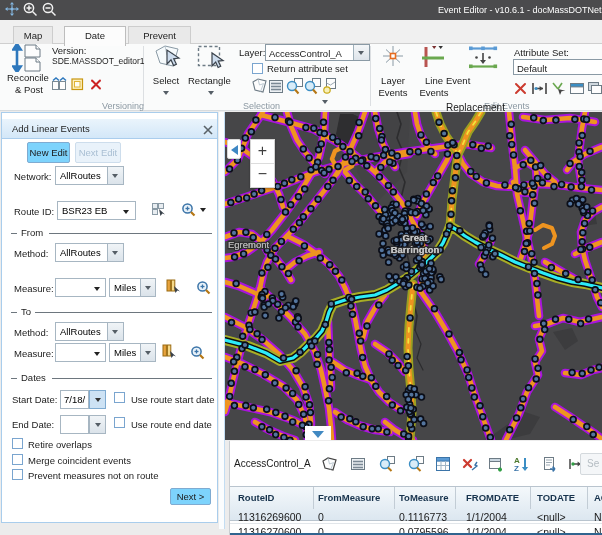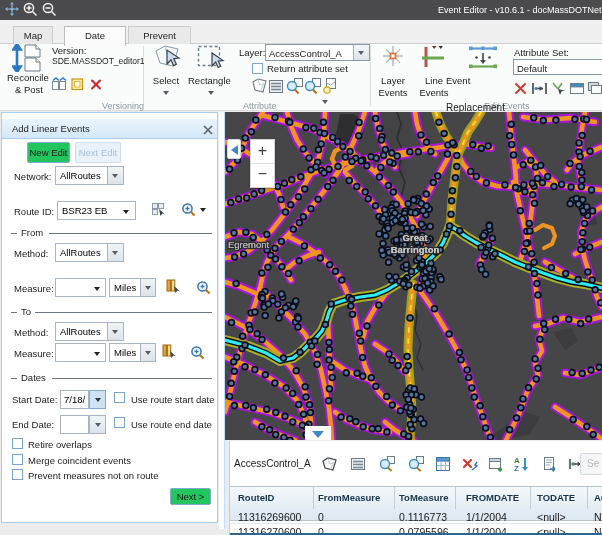--- a/index.html
+++ b/index.html
@@ -22,21 +22,21 @@
 .combo { position:absolute; background:#fff; border:1px solid #8a9aa5; }
 .combo .txt { position:absolute; left:3px; top:2.5px; font-size:9.5px; color:#1b1b1b; white-space:nowrap; }
 .cbtn { position:absolute; right:0; top:0; height:100%; background:linear-gradient(#f4f6f8,#dde4ea); border-left:1px solid #9fb0ba; }
 .arr { position:absolute; width:0; height:0; border-left:3.5px solid transparent; border-right:3.5px solid transparent; border-top:4px solid #555e66; }
 .chk { position:absolute; width:11px; height:11px; background:#fff; border:1px solid #7aa5cf; }
 
 #panel { position:absolute; left:1px; top:112px; width:217px; height:411px; background:#fff; border:1px solid #a9cdec; }
 #phead { position:absolute; left:0; top:0; width:215px; height:20px; background:linear-gradient(#eaf4fc,#d3e7f8); border-bottom:1px solid #aacded;margin-top:6px; }
 #phead .t { position:absolute; left:10px; top:4px; font-size:9.5px; color:#1d1d1d; }
 .plabel { position:absolute; font-size:9.5px; color:#1b1b1b; white-space:nowrap; }
-.pbtn { position:absolute; background:#22c55e; border:1px solid #7fabd1; border-radius:2px; font-size:9.5px; color:#1b1b1b; text-align:center; }
+.pbtn { position:absolute; background:#7dd3fc; border:1px solid #7fabd1; border-radius:2px; font-size:9.5px; color:#1b1b1b; text-align:center; }
 .pbtn.dis { background:#e9f2fa; border-color:#cdddec; color:#a9bfd3; }
 .pinput { position:absolute; background:#fff; border:1px solid #a7b6c2; }
 .psep { position:absolute; height:1px; background:#6d767e; }
 .mag { position:absolute; width:15px; height:15px; }
 
 #strip { position:absolute; left:219px; top:112px; width:6px; height:417px; background:#fbfdfe; border-right:1px solid #c3ddf2; }
 
 #map { position:absolute; left:225px; top:112px; width:377px; height:328px; overflow:hidden; } #map svg { filter:blur(0.4px); }
 
 #tablearea { position:absolute; left:225px; top:441px; width:377px; height:94px; background:#ececec; }
@@ -79,21 +79,21 @@
   <div id="tabstrip">
     <div class="tab inactive" style="left:13px;width:40px;">Map</div>
     <div class="tab active" style="left:64px;width:62px;">Date</div>
     <div class="tab inactive" style="left:128px;width:63px;">Prevent</div>
   </div>
 
   <div id="ribbon">
     <div class="gsep" style="left:143px"></div>
 <div class="gsep" style="left:370px"></div>
 <div class="glabel" style="left:102px">Versioning</div>
-<div class="glabel" style="left:243px">Attribute</div>
+<div class="glabel" style="left:243px">Selection</div>
 <div class="glabel" style="left:484px">Edit Events</div>
 
 <svg class="abs" style="left:12px;top:0px" width="36" height="28" viewBox="0 0 36 28">
   <g stroke="#2e78bd" stroke-width="2.6" fill="#2e78bd">
     <line x1="5" y1="6" x2="5" y2="22"></line>
     <path d="M5 0l3.6 5.5H1.4z"></path>
           <path d="M5 28l3.6-5.5H1.4z"></path>
   </g>
   <g fill="#fdfdfd" stroke="#6d7b85" stroke-width="1">
     <path d="M13 1h11l4 4v8H13z"></path>

